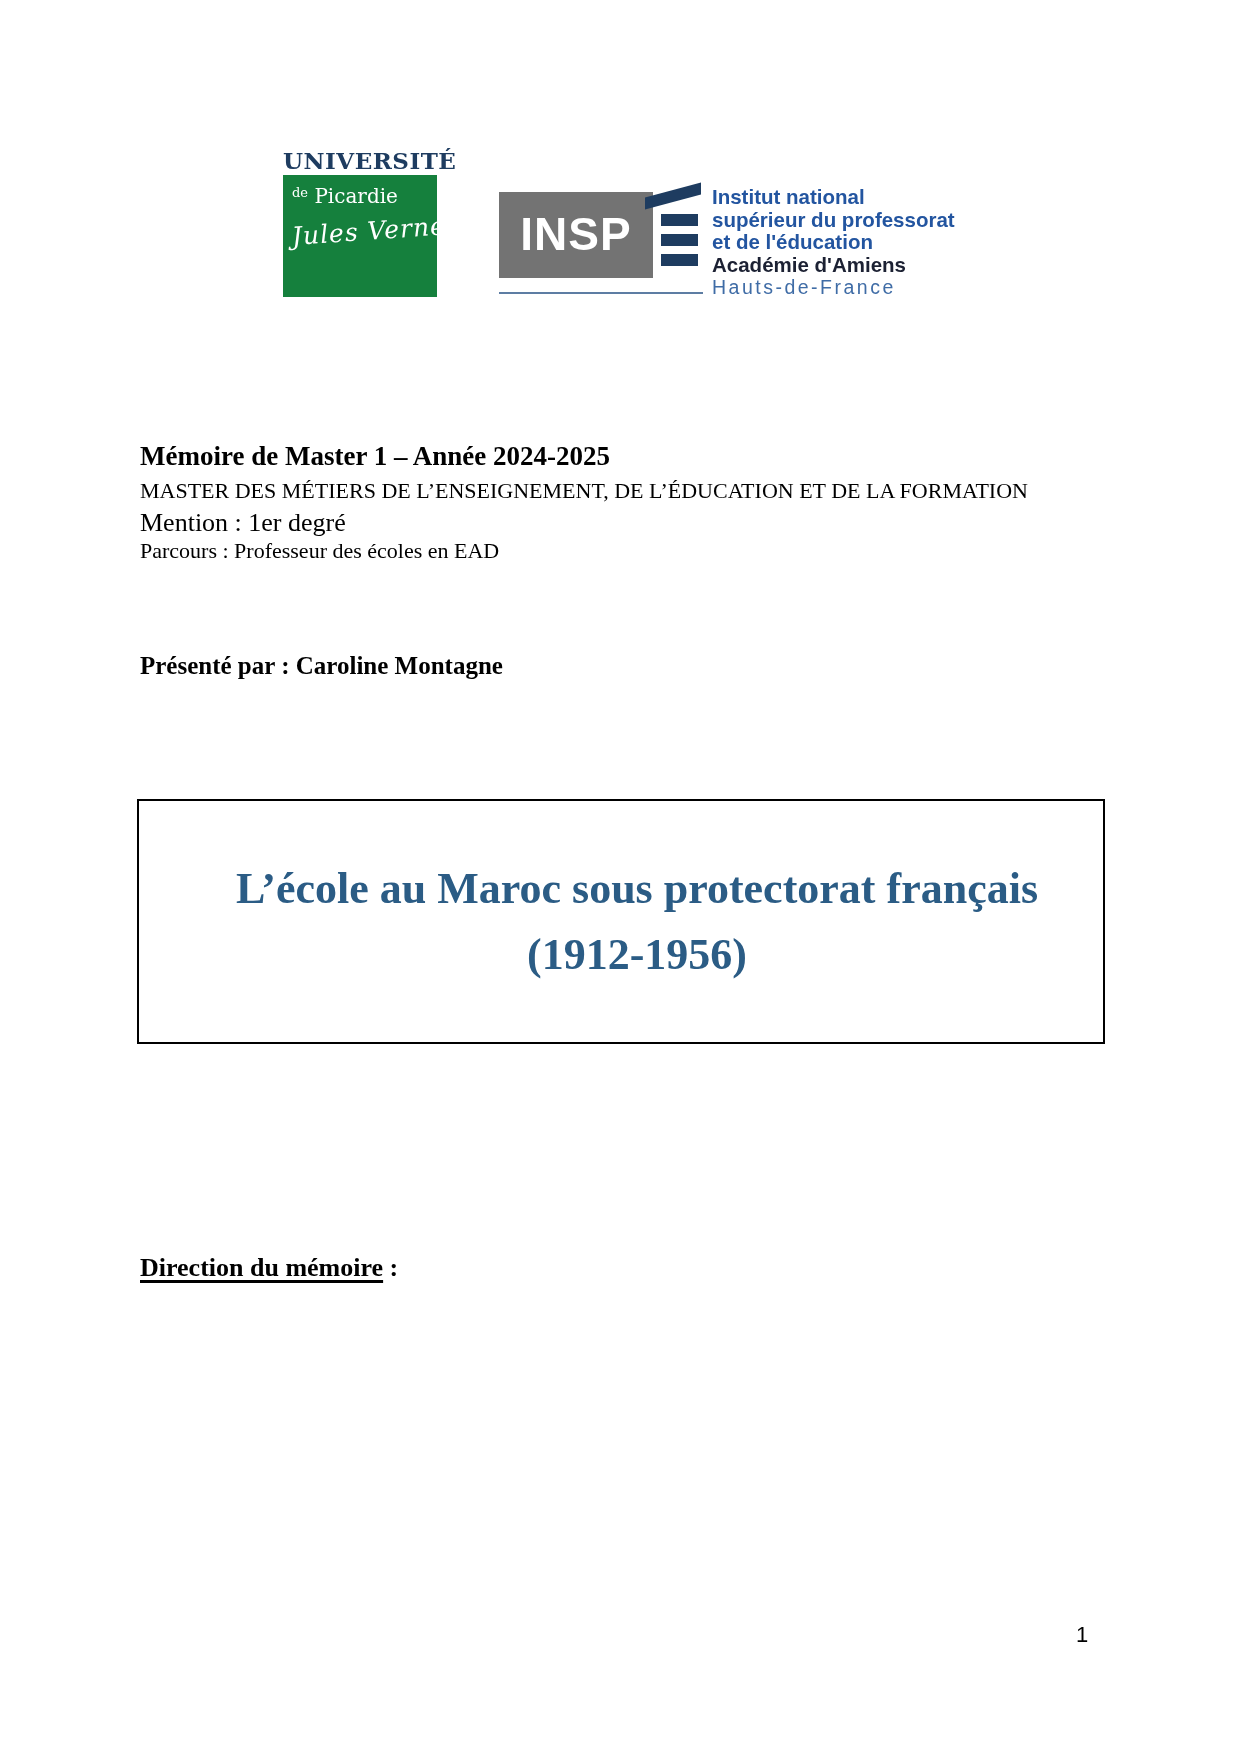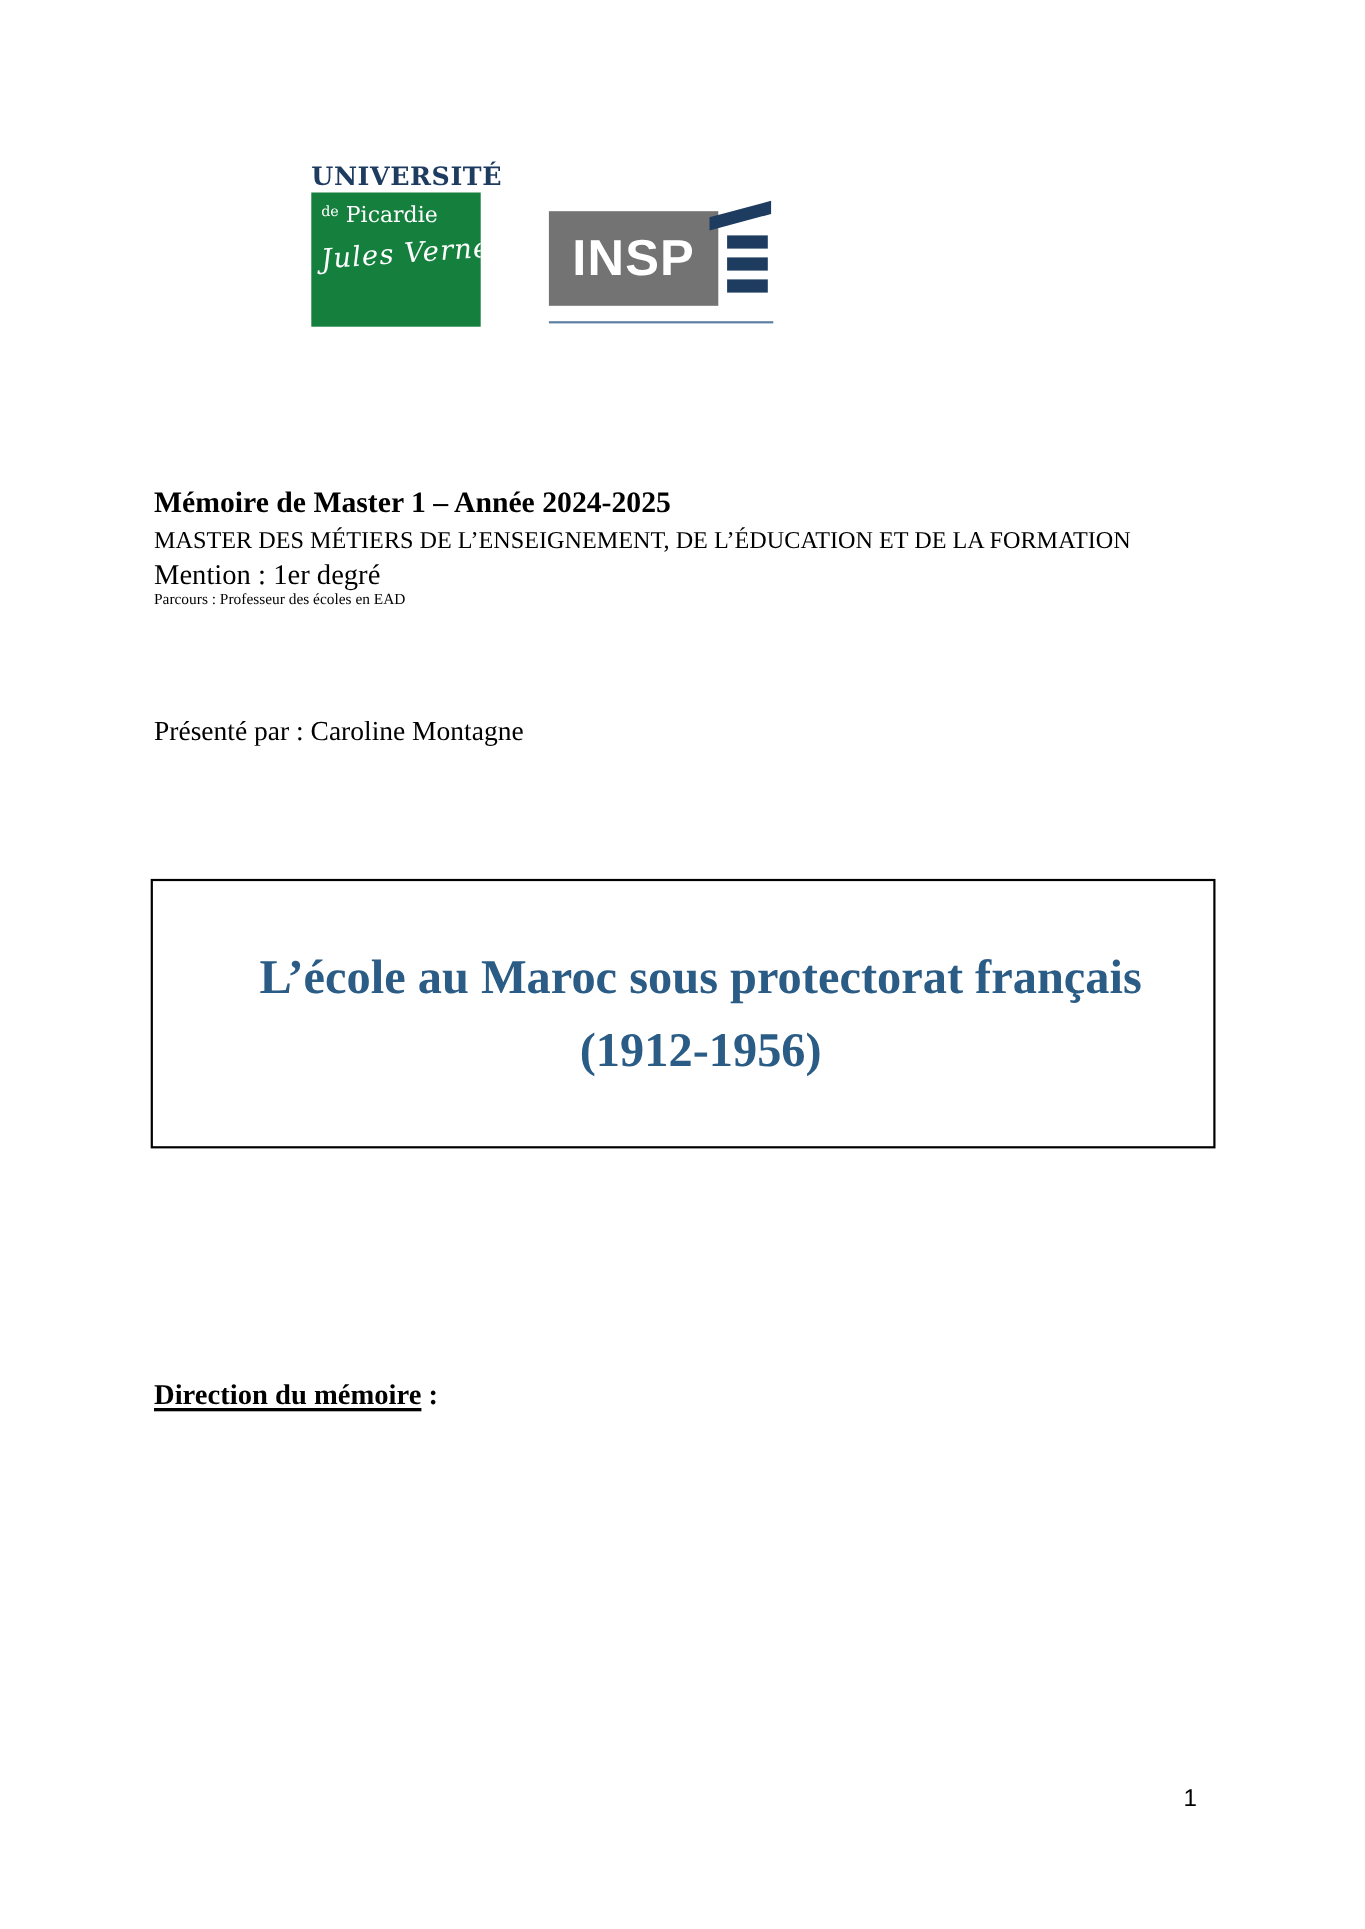--- a/index.html
+++ b/index.html
@@ -55,22 +55,22 @@
   .inspe-rule { position:absolute; left:0; top:106px; width:204px; height:2px; background:#5d7da3; }
   .inspe-text { position:absolute; left:213px; top:0; font-family:"Liberation Sans", sans-serif; white-space:nowrap; }
   .inspe-line   { font-weight:bold; font-size:20.5px; line-height:22.5px; color:#2355a0; }
   .inspe-academy{ font-weight:bold; font-size:20.5px; line-height:22.5px; color:#1c2133; }
   .inspe-region { font-weight:normal; font-size:19.5px; line-height:23px; color:#3f6ca6; letter-spacing:2.5px; }
 
   
   .h-degree   { left:140px; top:441px; font-size:27px; font-weight:bold; white-space:nowrap; }
   .h-master   { left:140px; top:478px; font-size:22px; white-space:nowrap; }
   .h-mention  { left:140px; top:508px; font-size:26px; white-space:nowrap; }
-  .h-parcours { left:140px; top:538px; font-size:14px; white-space:nowrap; }
-  .h-presented{ left:140px; top:652px; font-size:25px; font-weight:normal; white-space:nowrap; }
+  .h-parcours { left:140px; top:538px; font-size:22px; white-space:nowrap; }
+  .h-presented{ left:140px; top:652px; font-size:25px; font-weight:bold; white-space:nowrap; }
 
   
   .title-box {
     left:137px; top:799px; width:968px; height:245px;
     box-sizing:border-box; border:2px solid #000;
     display:flex; flex-direction:column; justify-content:center;
     text-align:center;
   }
   .title-line {
     font-size:44px; font-weight:bold; color:#2b5c85; line-height:66px;padding-left:32px;
@@ -115,20 +115,27 @@
 
   <div class="abs inspe">
     <div class="inspe-graphic">
       <div class="inspe-block">INSP</div>
       <div class="inspe-accent"></div>
       <div class="inspe-ebar b1"></div>
       <div class="inspe-ebar b2"></div>
       <div class="inspe-ebar b3"></div>
       <div class="inspe-rule"></div>
     </div>
+    <div class="inspe-text">
+      <div class="inspe-line">Institut national</div>
+      <div class="inspe-line">supérieur du professorat</div>
+      <div class="inspe-line">et de l'éducation</div>
+      <div class="inspe-academy">Académie d'Amiens</div>
+      <div class="inspe-region">Hauts-de-France</div>
+    </div>
   </div>
 
   <div class="abs h-degree">Mémoire de Master 1 – Année 2024-2025</div>
   <div class="abs h-master">MASTER DES MÉTIERS DE L’ENSEIGNEMENT, DE L’ÉDUCATION ET DE LA FORMATION</div>
   <div class="abs h-mention">Mention : 1er degré</div>
   <div class="abs h-parcours">Parcours : Professeur des écoles en EAD</div>
   <div class="abs h-presented">Présenté par : Caroline Montagne</div>
 
   <div class="abs title-box">
     <div class="title-line">L’école au Maroc sous protectorat français</div>

